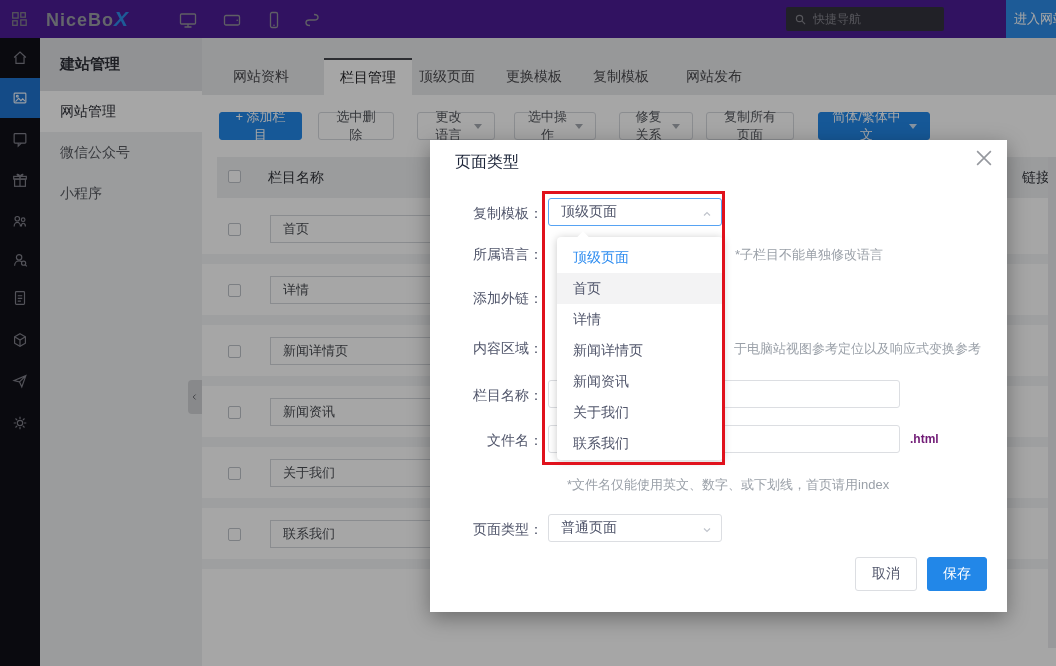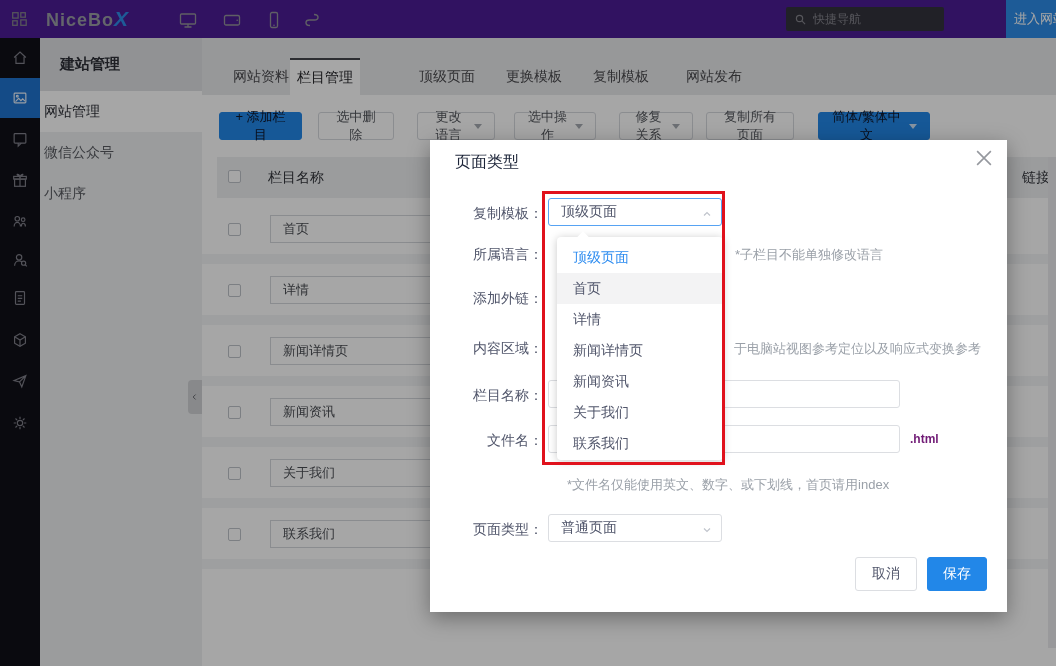--- a/index.html
+++ b/index.html
@@ -20,32 +20,32 @@
   .enter-btn { position:absolute; left:962px; top:0; width:94px; height:38px; background:#2d8ce8; color:#fff; font-size:13px; border:0; cursor:pointer; font-family:inherit;margin-left:44px; }
 
   
   .rail { position:absolute; left:0; top:38px; width:40px; height:628px; background:#101018; z-index:9; }
   .rail-item { position:absolute; left:0; width:40px; height:40px; display:flex; align-items:center; justify-content:center; color:#80808a; cursor:pointer; }
   .rail-item.active { background:#1f74d0; color:#eaf2fb; }
 
   
   .sidebar { position:absolute; left:40px; top:38px; width:162px; height:628px; background:#eef0f2; z-index:8; }
   .sb-header { position:absolute; left:0; top:0; width:162px; height:53px; background:#dfe1e4; display:flex; align-items:center; padding-left:20px; font-size:15px; font-weight:bold; color:#2f3138; }
-  .sb-item { position:absolute; left:0; width:162px; height:41px; display:flex; align-items:center; padding-left:4px; font-size:14px; color:#595b61; cursor:pointer; }
+  .sb-item { position:absolute; left:0; width:162px; height:41px; display:flex; align-items:center; padding-left:20px; font-size:14px; color:#595b61; cursor:pointer; }
   .sb-item.active { background:#ffffff; color:#2f3138; }
   .sb-handle { position:absolute; left:148px; top:342px; width:14px; height:34px; background:#d2d3d6; border-radius:4px 0 0 4px; display:flex; align-items:center; justify-content:center; color:#6b6d73; cursor:pointer; }
 
   
   .content { position:absolute; left:202px; top:38px; width:854px; height:628px; background:#fff; }
   .tabbar { position:absolute; left:0; top:0; width:854px; height:57px; background:#e9eaec; }
   .tab { position:absolute; top:20px; height:37px; display:flex; align-items:center; justify-content:center; font-size:14px; color:#4a4a4e; cursor:pointer; }
   .tab.active { background:#fff; border-top:2px solid #44464c; color:#26262a; }
   .toolbar { position:absolute; left:0; top:57px; width:854px; height:62px; background:#fff; }
   .tbtn { position:absolute; top:17px; height:28px; border:1px solid #d6d9de; background:#fff; color:#53565c; font-size:13px; border-radius:3px; display:flex; align-items:center; justify-content:center; padding:0 12px; cursor:pointer; font-family:inherit; }
-  .tbtn.primary { background:#2287e8; border-color:#2287e8; color:#0f172a; }
+  .tbtn.primary { background:#2287e8; border-color:#2287e8; color:#ffffff; }
   .tbtn.drop::after { content:""; width:0; height:0; border-left:4px solid transparent; border-right:4px solid transparent; border-top:5px solid #a7abb2; margin-left:7px; }
   .tbtn.primary.drop::after { border-top-color:#cfe3f8; }
 
   .table-head { position:absolute; left:15px; top:119px; width:831px; height:41px; background:#eef0f2; }
   .th-label { position:absolute; left:51px; top:12px; font-size:14px; color:#33353b; }
   .th-right { position:absolute; left:805px; top:12px; font-size:14px; color:#33353b; white-space:nowrap; }
   .cbx { position:absolute; width:13px; height:13px; border:1px solid #bfc3c9; border-radius:2px; background:#fff; cursor:pointer; }
   .trow { position:absolute; left:15px; width:831px; height:61px; background:#fff; }
   .trow .gap { position:absolute; left:-15px; bottom:0; width:846px; height:10px; background:#f3f4f6; }
   .namebox { position:absolute; left:53px; top:12px; width:360px; height:28px; border:1px solid #d4d7dc; background:#fff; display:flex; align-items:center; padding-left:12px; font-size:13px; color:#4a4d53; cursor:pointer; }
@@ -196,21 +196,21 @@
     <div class="sb-handle">
       <svg width="10" height="10" viewBox="0 0 16 16" fill="none" stroke="currentColor" stroke-width="1.6">
           <path d="M9 4 5 8l4 4"></path>
         </svg>
     </div>
   </aside>
 
   <main class="content">
     <div class="tabbar">
       <div class="tab" style="left:28px;width:62px">网站资料</div>
-      <div class="tab active" style="left:88px;width:70px">栏目管理</div>
+      <div class="tab active" style="left:122px;width:88px">栏目管理</div>
       <div class="tab" style="left:207px;width:76px">顶级页面</div>
       <div class="tab" style="left:302px;width:60px">更换模板</div>
       <div class="tab" style="left:389px;width:60px">复制模板</div>
       <div class="tab" style="left:482px;width:60px">网站发布</div>
     </div>
 
     <div class="toolbar">
       <button class="tbtn primary" style="left:17px;width:83px">+ 添加栏目</button>
       <button class="tbtn" style="left:116px;width:76px">选中删除</button>
       <button class="tbtn drop" style="left:215px;width:78px">更改语言</button>

